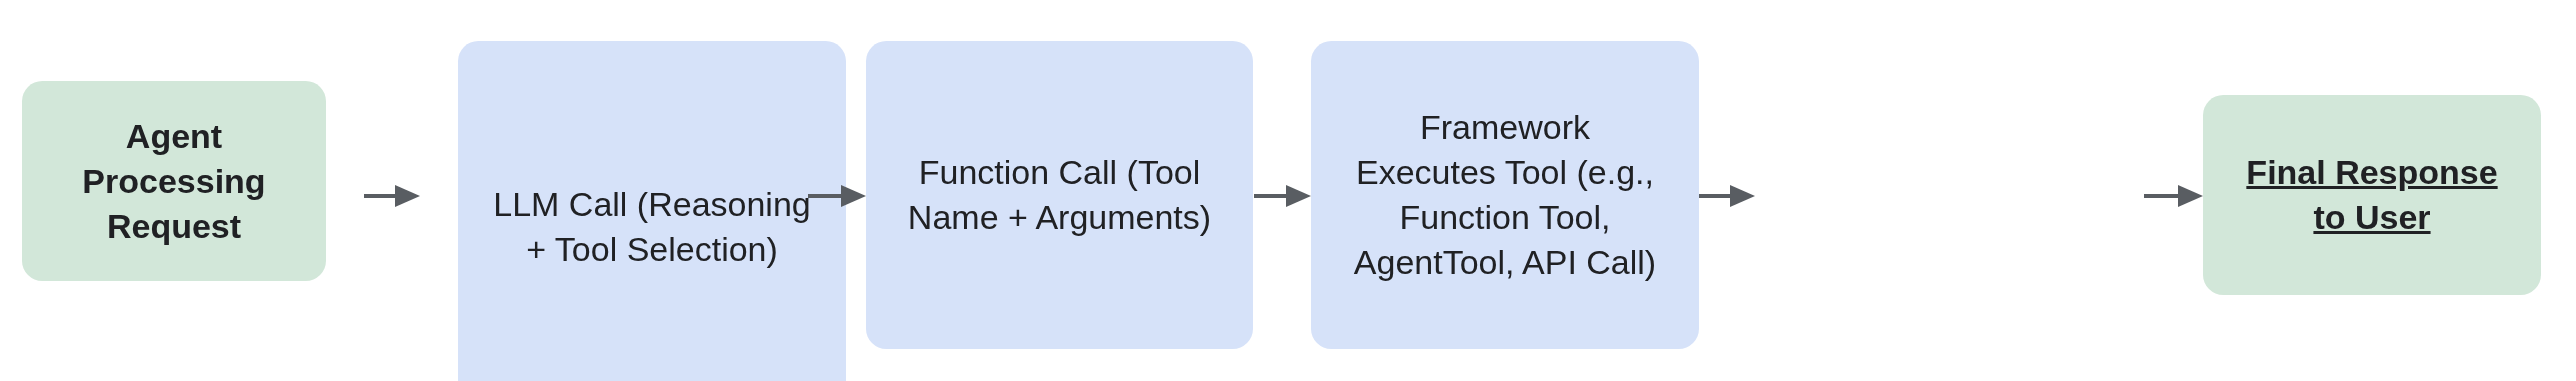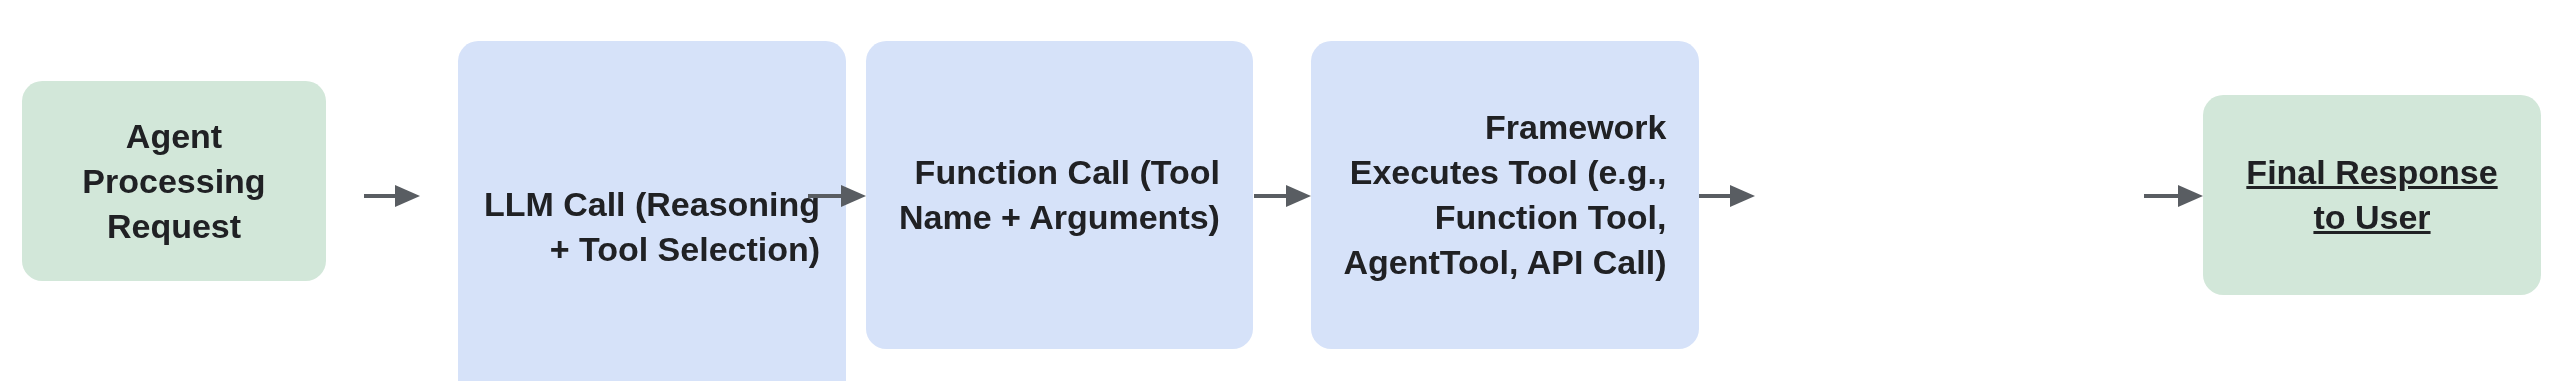--- a/index.html
+++ b/index.html
@@ -23,21 +23,21 @@
     border-radius: 20.3px;
     color: #202124;
   }
   .node .label {
     white-space: pre-line;
     font-size: 34px;
     line-height: 45px;
     padding: 0 15.7px;
   }
   .node.terminal { background: #d2e7d9; font-weight: 700; }
-  .node.process  { background: #d6e2f9; font-weight: 700; text-align: right; }
+  .node.process  { background: #d6e2f9; font-weight: 400; }
 
   .n1 { left: 22px;   top: 81px; width: 304px; height: 200px; }
   .n2 { left: 420px;  top: 41px;  width: 388px; height: 372px; margin-left: 38px; }
   .n3 { left: 866px; top: 41px;  width: 387px; height: 308px; }
   .n4 { left: 1311px; top: 41px;  width: 388px; height: 308px; }
   .n5 { left: 1755px; top: 41px;  width: 389px; height: 308px; }
   .n6 { left: 2203px; top: 95px; width: 338px; height: 200px; text-decoration: underline; }
 
   .arrow {
     position: absolute;

